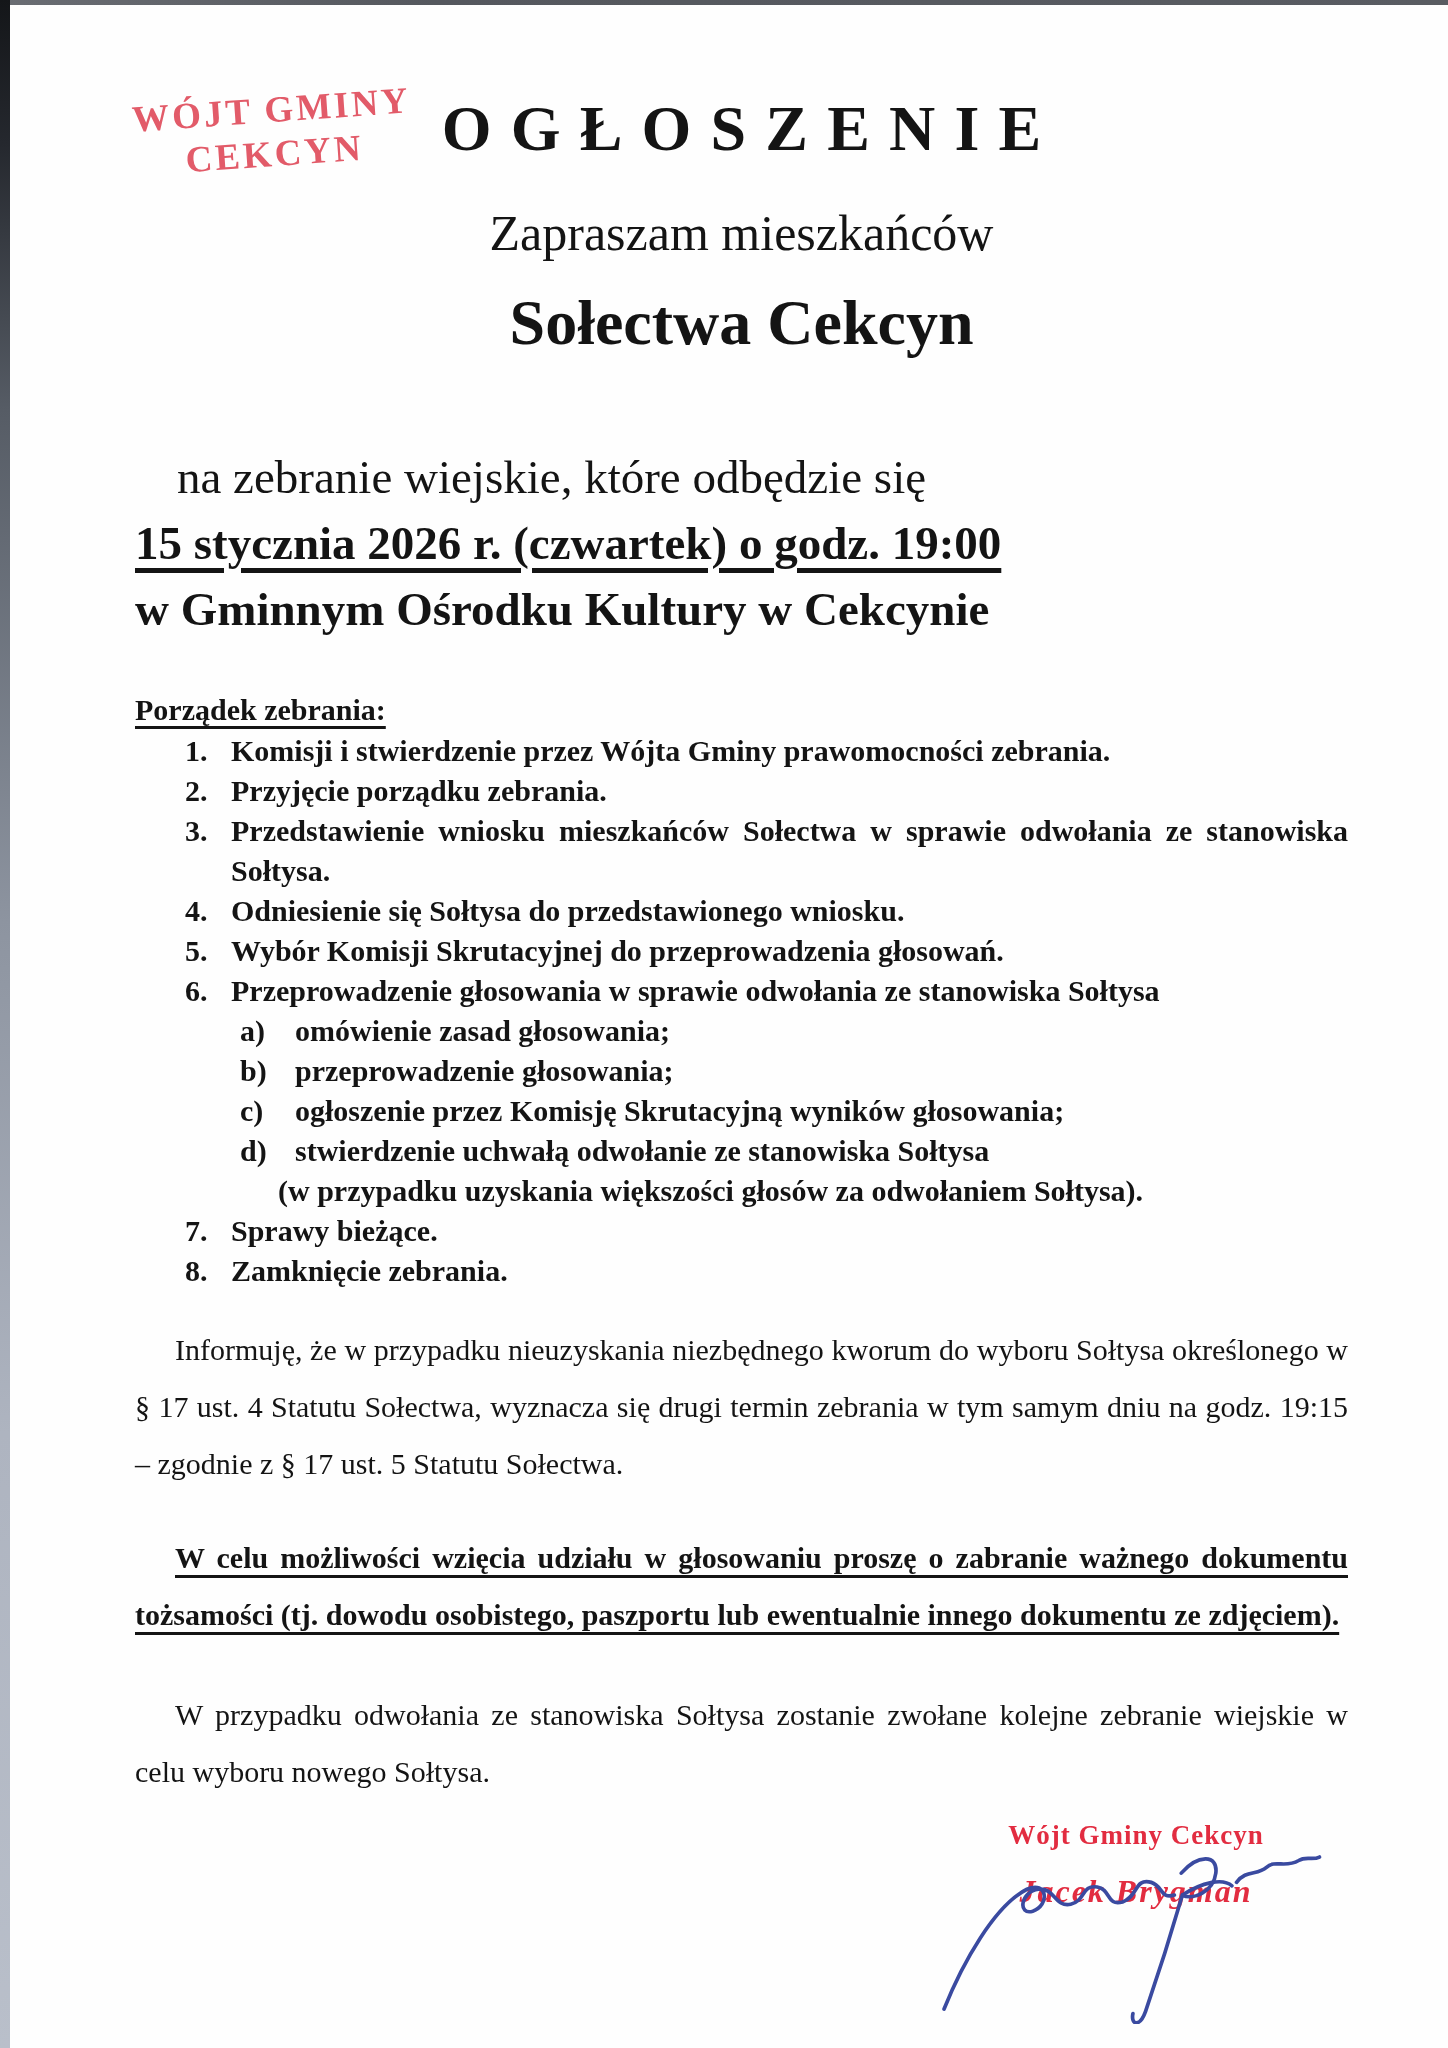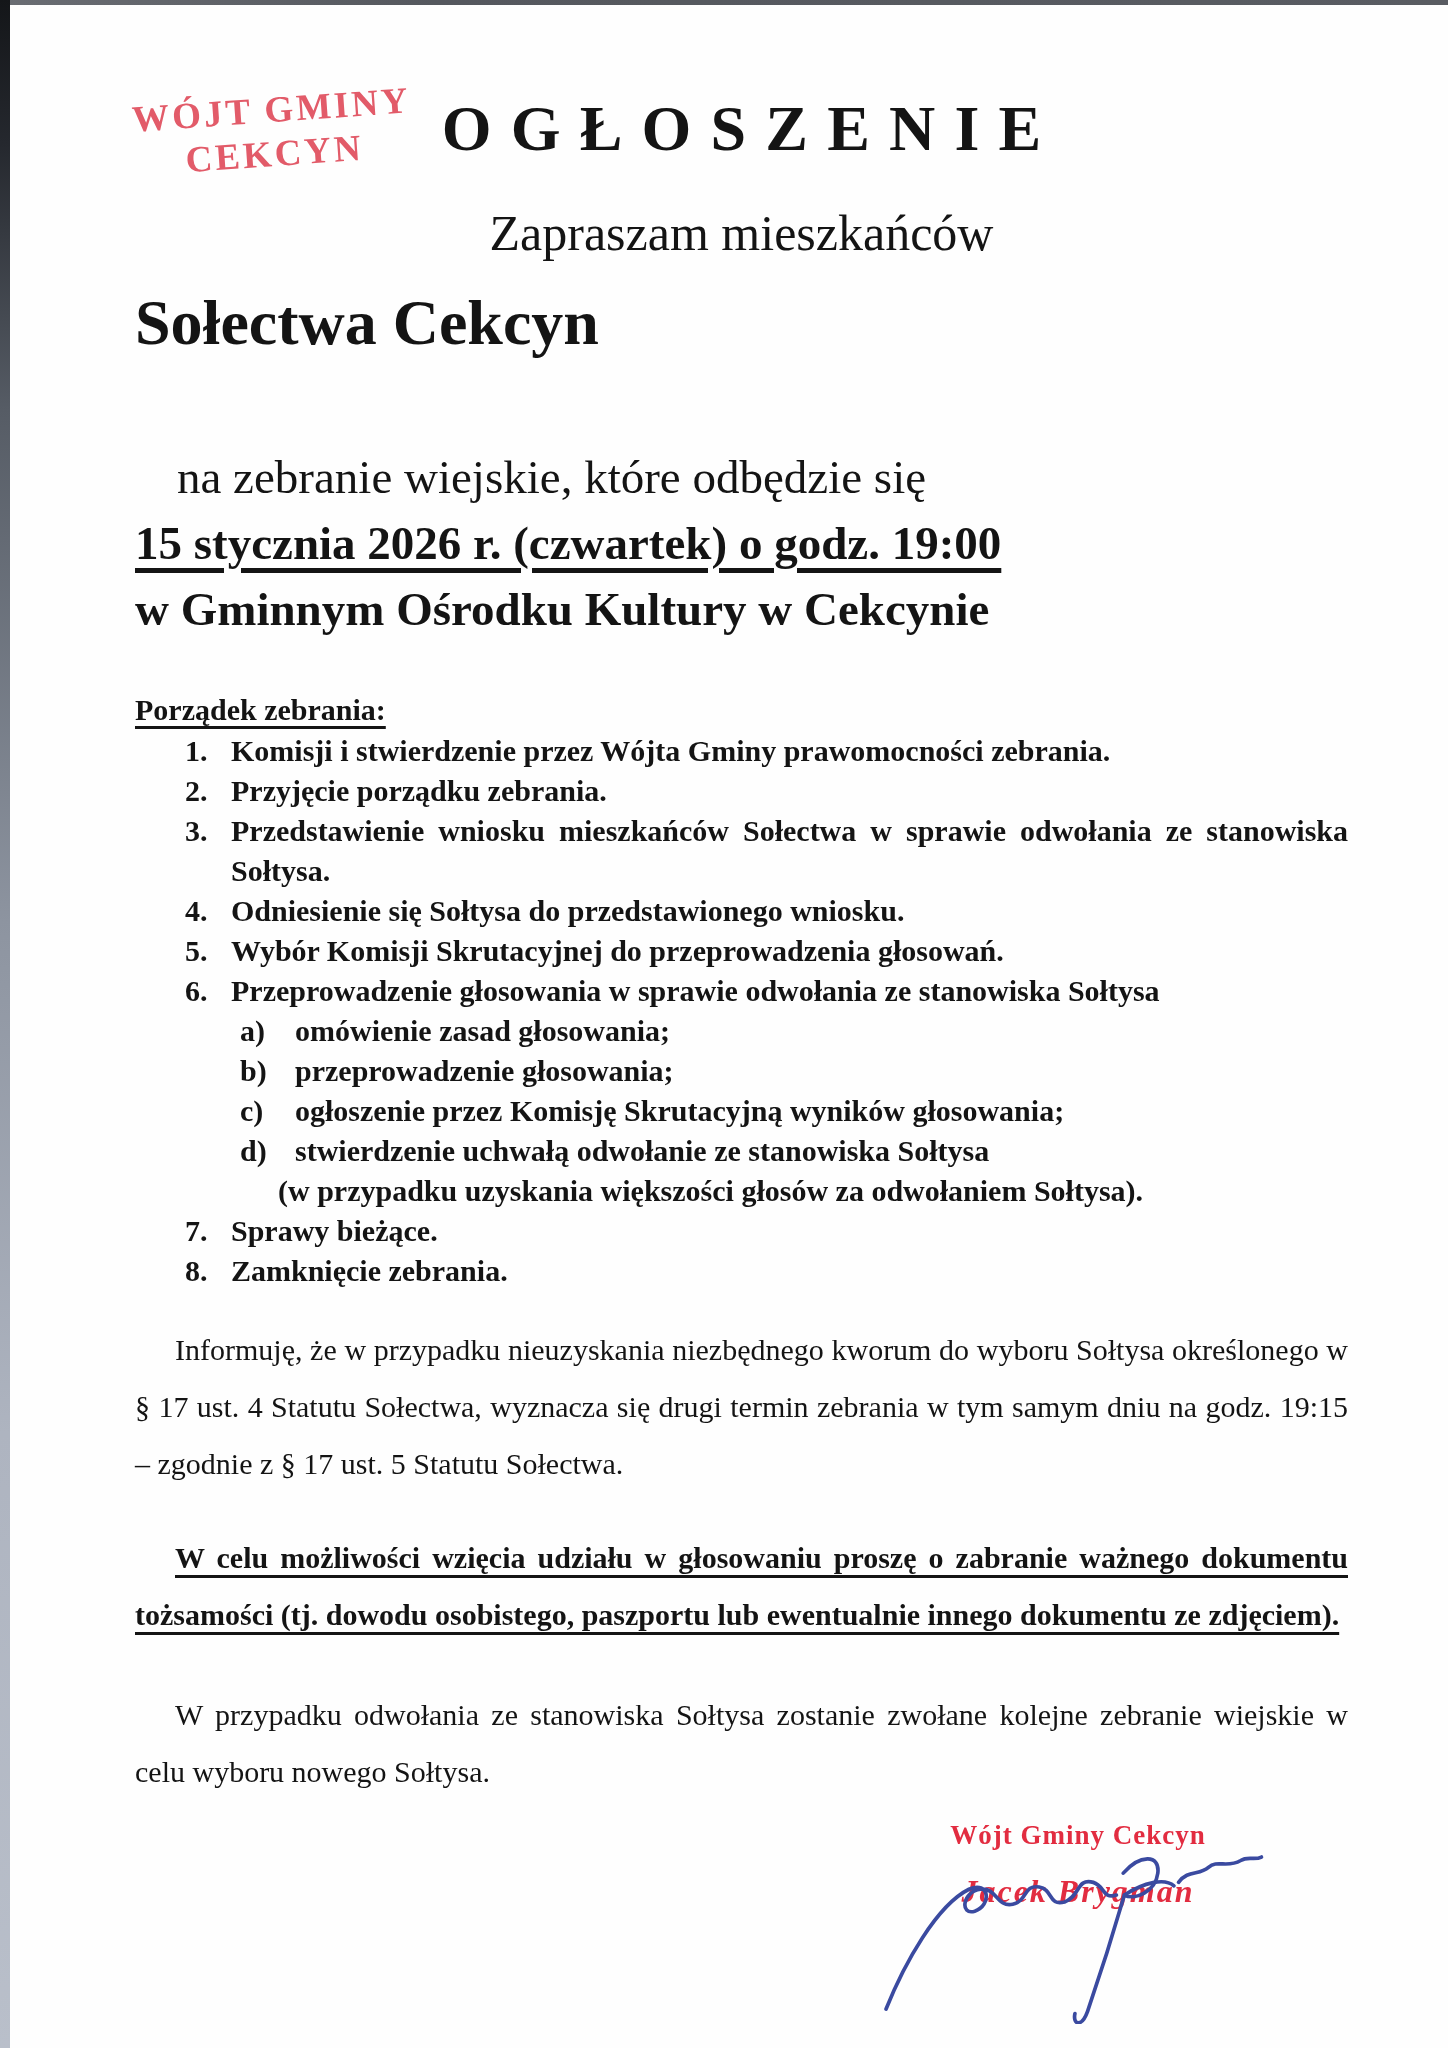--- a/index.html
+++ b/index.html
@@ -50,21 +50,21 @@
     line-height: 1.15;
   }
   .intro {
     margin-top: 38px;
     text-align: center;
     font-size: 50px;
     line-height: 1.16;
   }
   .audience {
     margin-top: 24px;
-    text-align: left;
+    text-align: center;
     font-size: 64px;
     font-weight: bold;
     line-height: 1.16;
   }
   .invite {
     margin-top: 84px;
     font-size: 47px;
     line-height: 66px;
   }
   .invite-l1 { padding-left: 42px; }
@@ -102,21 +102,21 @@
   .identity {
     margin-top: 37px;
     font-weight: bold;
     text-decoration: underline;
     text-decoration-thickness: 3px;
     text-underline-offset: 7px;
   }
   .recall { margin-top: 43px; }
   .sig {
     position: absolute;
-    left: 913px; top: 1820px;
+    left: 971px; top: 1820px;
     width: 330px;
     text-align: center;
   }
   .sig-title {
     color: #e22c40;
     font-weight: bold;
     font-size: 27px;
     letter-spacing: 1px;
   }
   .sig-name {

